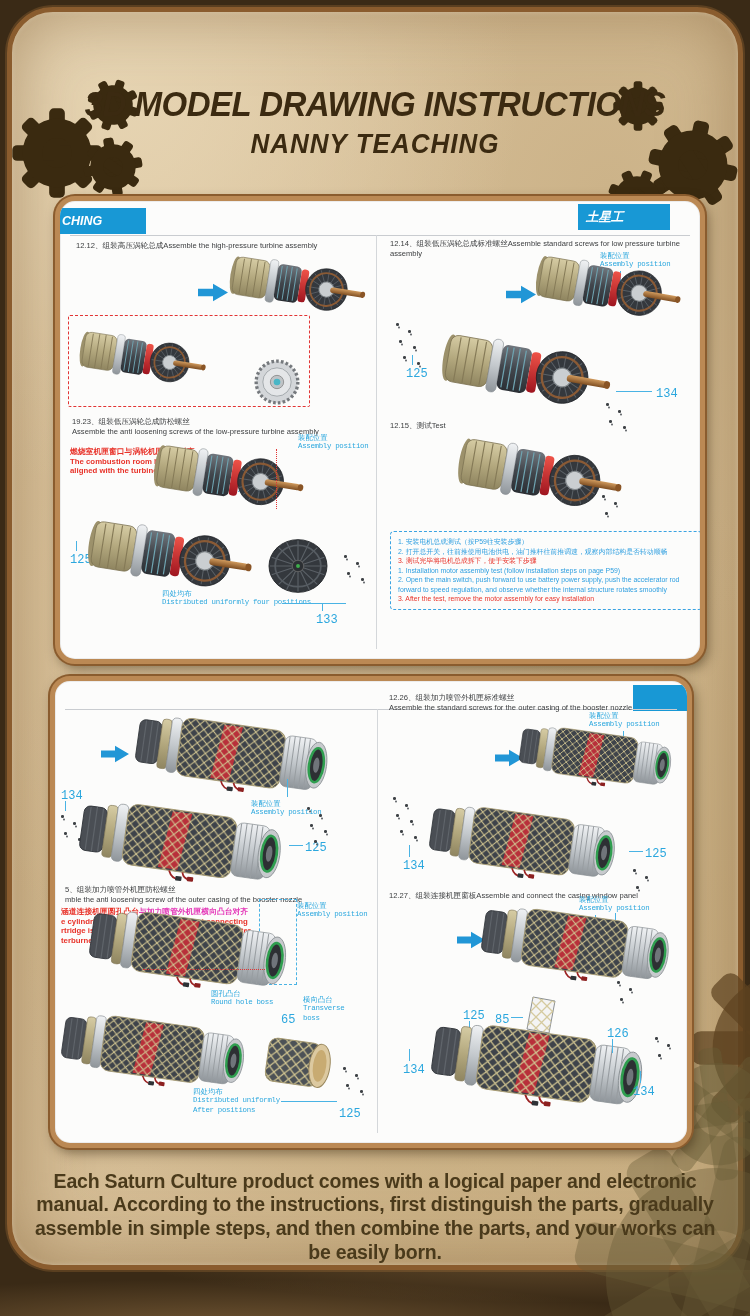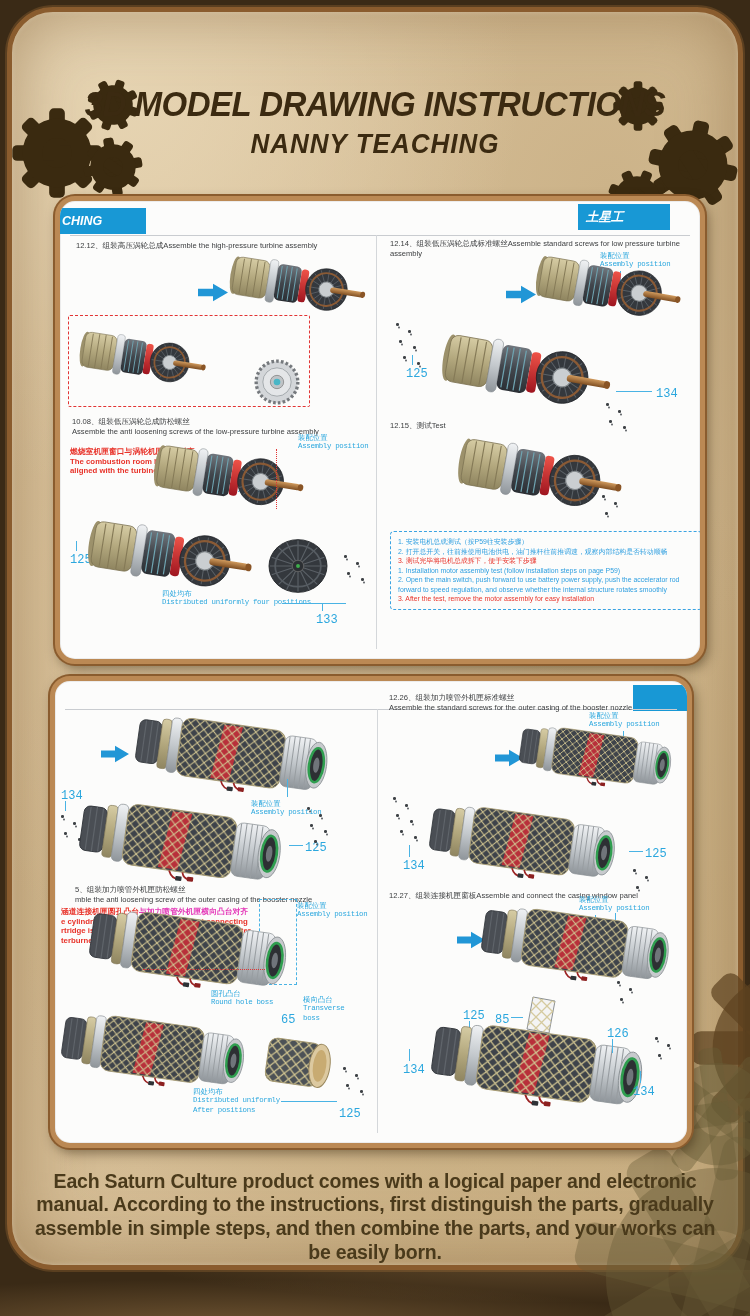--- a/index.html
+++ b/index.html
@@ -204,21 +204,21 @@
       <use href="#engineA"></use>
     </svg>
   <div class="dashed-red" style="left:8px;top:114px;width:240px;height:90px"></div>
   <svg class="art" style="left:18px;top:122px;width:135px;height:76px;transform:rotate(9deg)">
       <use href="#engineA"></use>
     </svg>
   <svg class="art" style="left:192px;top:156px;width:50px;height:50px">
       <use href="#gearPart"></use>
     </svg>
   <div class="step" style="left:12px;top:216px;width:300px">
-    <span>10.08、组装低压涡轮总成防松螺丝</span><br>
+    <span>19.23、组装低压涡轮总成防松螺丝</span><br>
     <span>Assemble the anti loosening screws of the low-pressure turbine assembly</span>
   </div>
   <div class="warn" style="left:10px;top:246px;width:195px">
     <span>燃烧室机匣窗口与涡轮机匣窗口对齐</span><br>
     <span>The combustion room box window is</span><br>
     <span>aligned with the turbine box window</span>
   </div>
   <div class="lead-dot" style="left:112px;top:282px;width:70px;transform:rotate(14deg)"></div>
   <div class="clabel" style="left:238px;top:232px">
     <span class="cn">装配位置</span>
@@ -327,21 +327,21 @@
     </svg>
   <div class="leader h" style="left:234px;top:164px;width:14px"></div>
   <div class="num" style="left:250px;top:160px">125</div>
   <div class="sc" style="left:250px;top:126px">
       <i></i>
       <i></i>
       <i></i>
       <i></i>
       <i></i>
     </div>
-  <div class="step" style="left:20px;top:204px;width:310px">
+  <div class="step" style="left:10px;top:204px;width:310px">
     <span>5、组装加力喷管外机匣防松螺丝</span><br>
     <span>mble the anti loosening screw of the outer casing of the booster nozzle</span>
   </div>
   <div class="warn" style="left:6px;top:226px;width:240px">
     <span>涵道连接机匣圆孔凸台</span><span class="mag">与加力喷管外机匣横向凸台对齐</span><br>
     <span>e cylindrical flange of the outer culvert connecting</span><br>
     <span>rtridge is aligned with the lateral flange of the outer</span><br>
     <span>terburner cartridge</span>
   </div>
   <div class="clabel" style="left:242px;top:220px">

